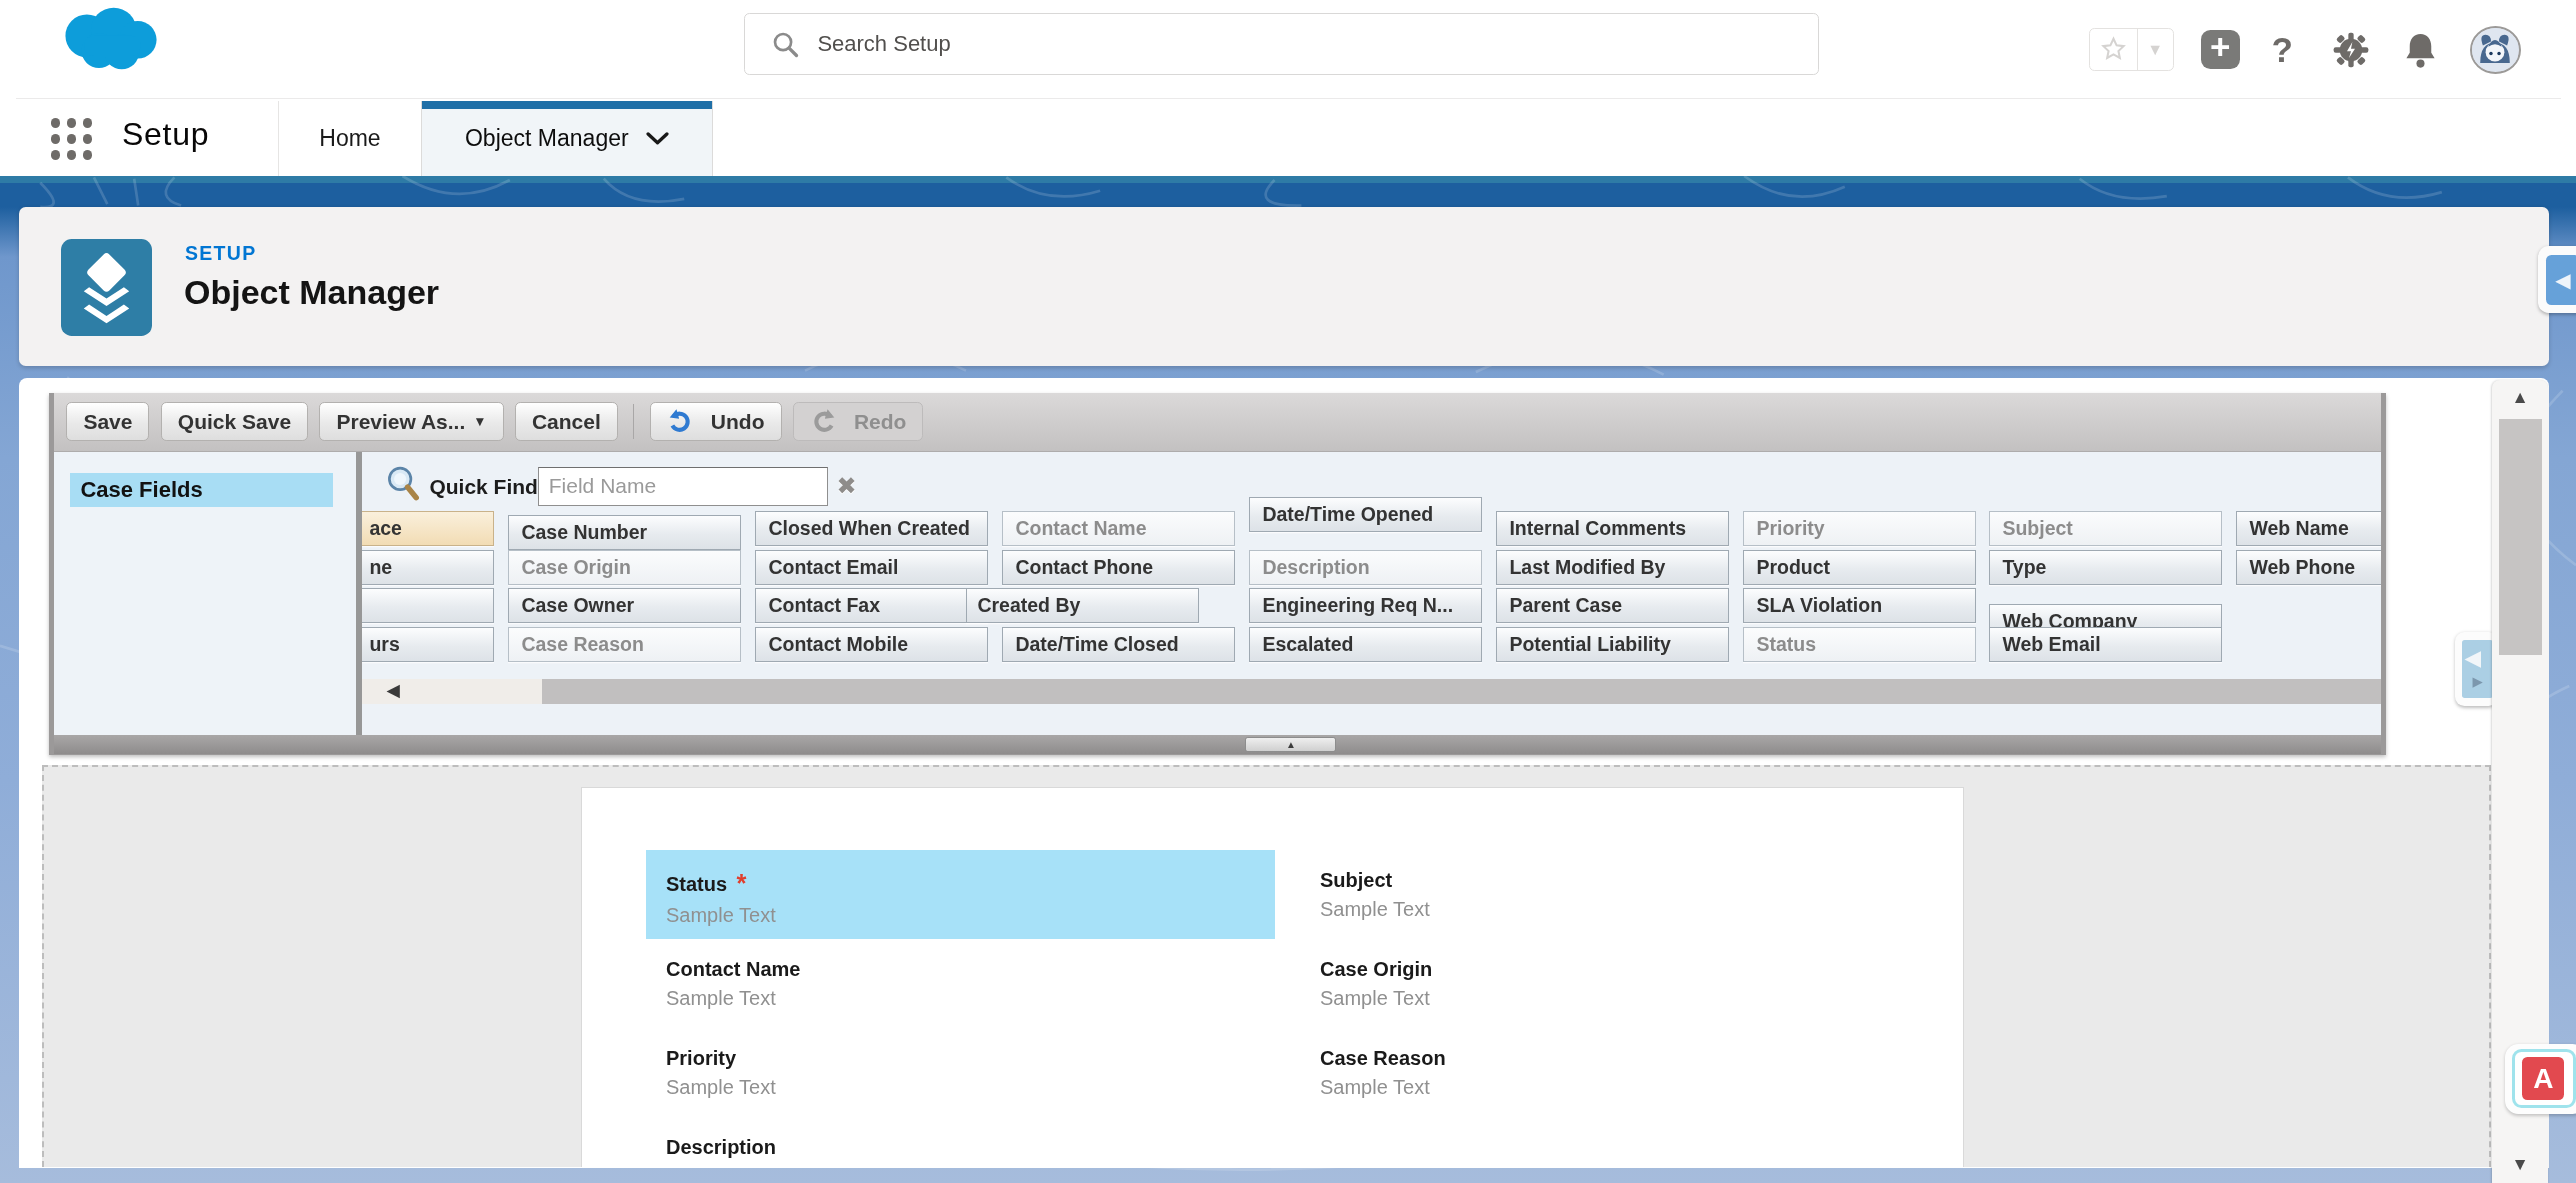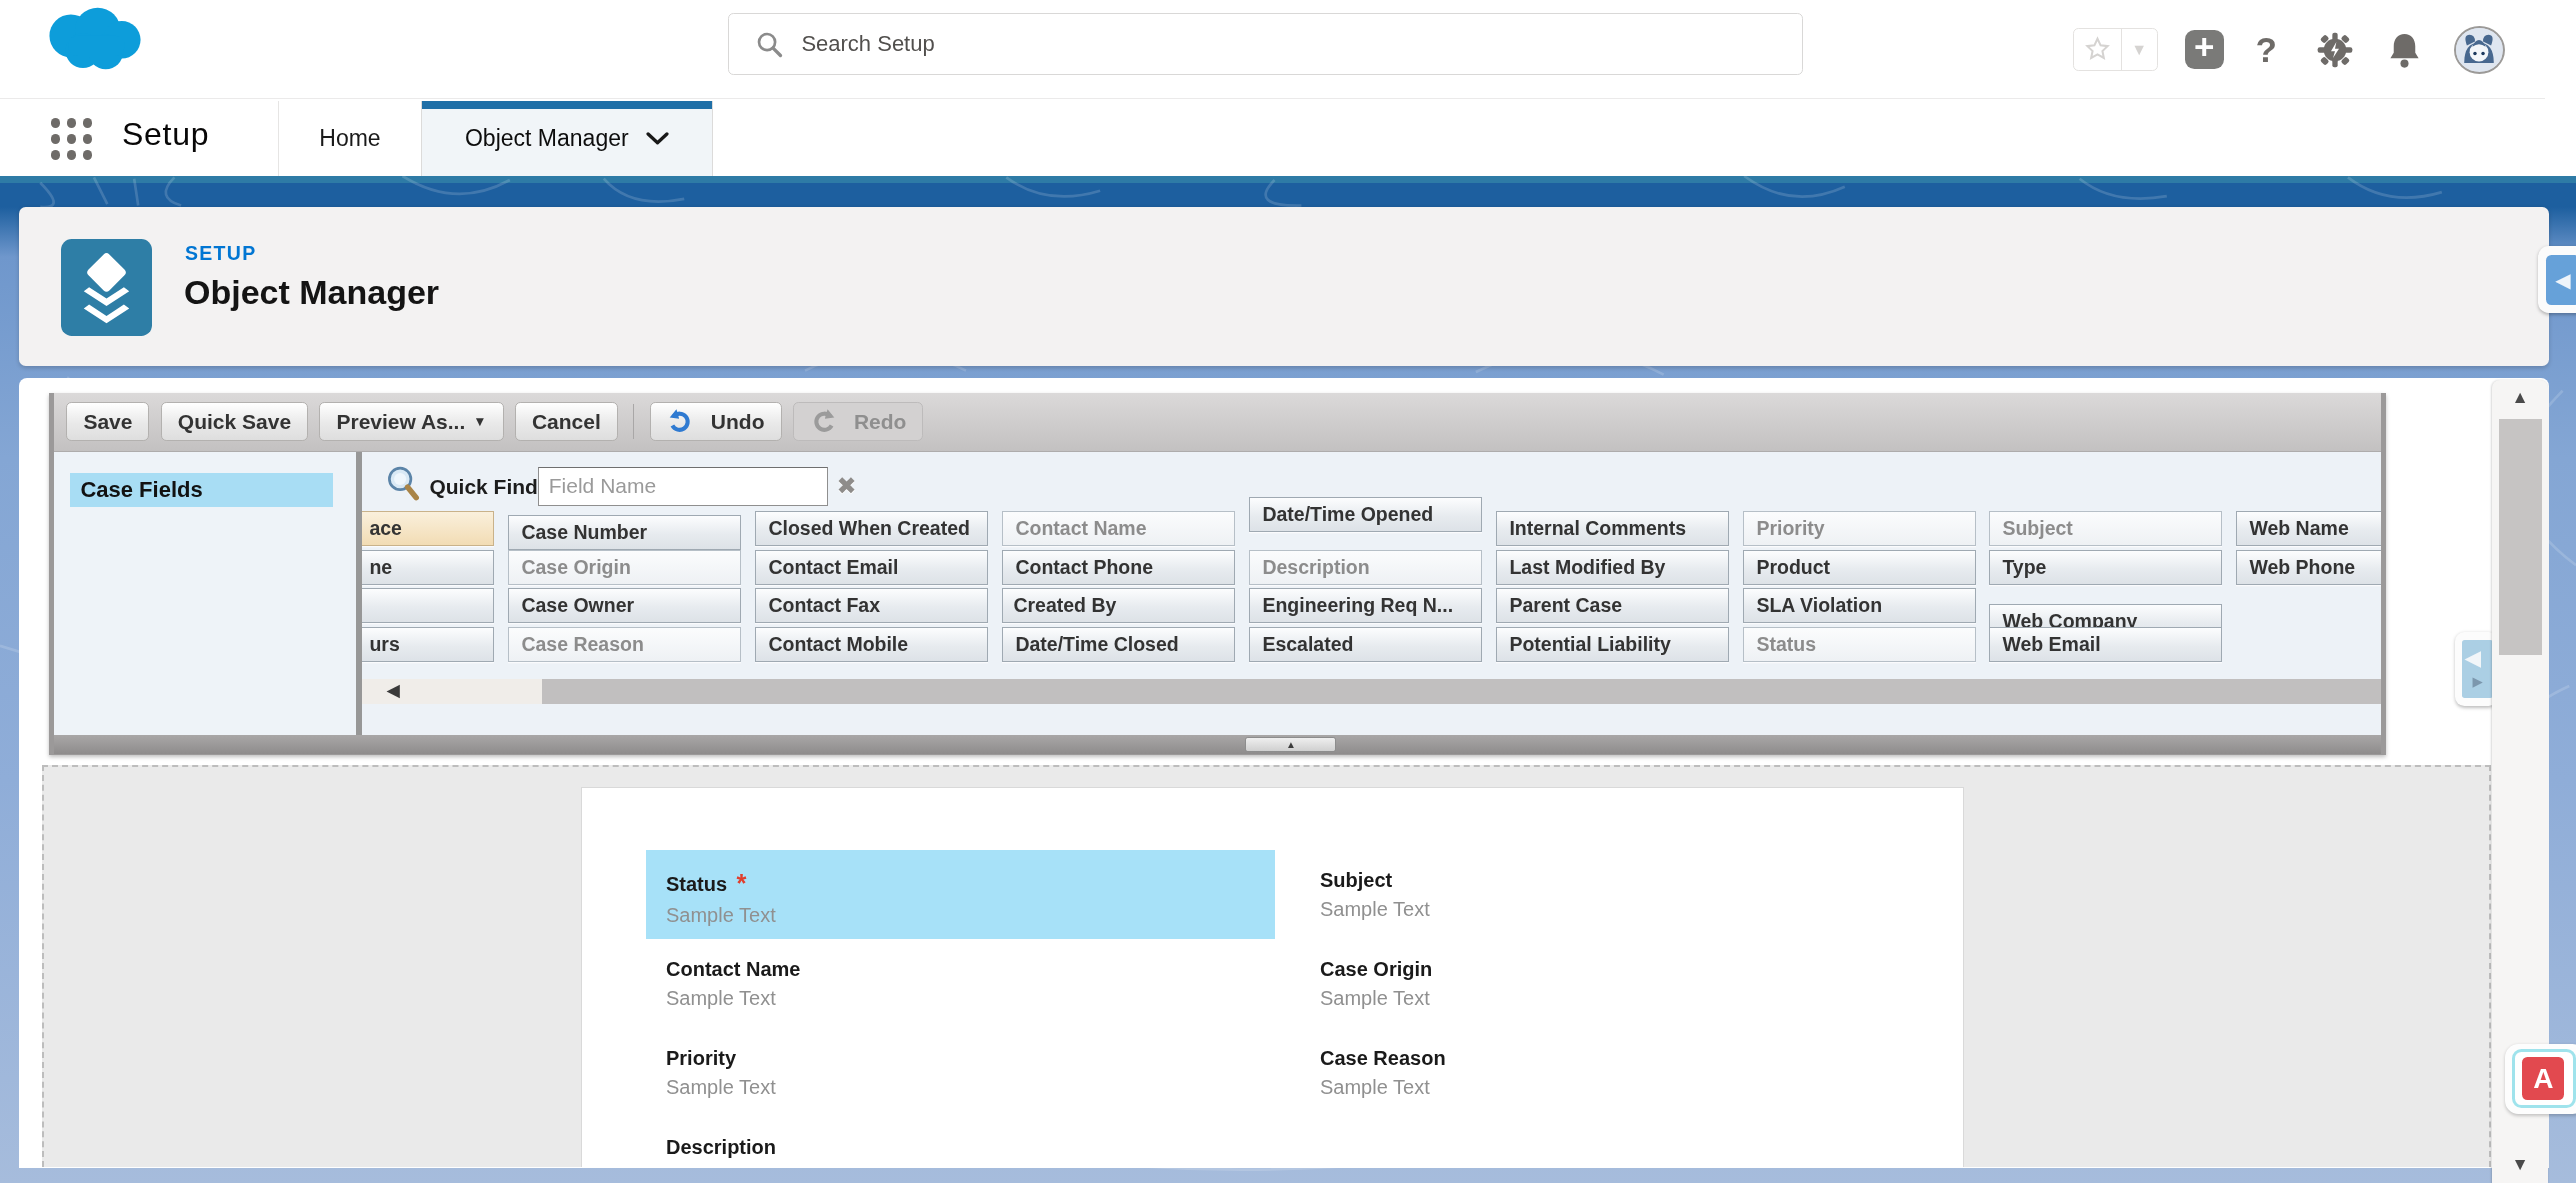--- a/index.html
+++ b/index.html
@@ -1,21 +1,21 @@
 <!DOCTYPE html>
 <html style="font-size:10.7px"><head>
 <meta charset="utf-8">
 <style>
   * { margin:0; padding:0; box-sizing:border-box; }
   html,body { width:2576px; height:1183px; overflow:hidden; }
   body { font-family:"Liberation Sans", sans-serif; background:#fff; }
   .screen { position:relative; width:2576px; height:1183px; overflow:hidden; }
 
   
-  .topnav { position:absolute; left:0; top:0; width:2545px; height:99px; background:#fff; border-bottom:1.3px solid #ebeaea; z-index:30;padding-left:27px; }
+  .topnav { position:absolute; left:16px; top:0; width:2545px; height:99px; background:#fff; border-bottom:1.3px solid #ebeaea; z-index:30;padding-left:27px; }
   .logo { position:absolute; left:36px; top:5.4px; width:118px; height:67px; }
   .searchbox { position:absolute; left:728px; top:13.4px; width:1075px; height:62px; border:1.3px solid #d9d8d7; border-radius:5.4px; background:#fff; display:flex; align-items:center; }
   .searchbox .mag { margin:0 17.4px 0 25.5px; }
   .searchbox input { border:none; outline:none; flex:1; font-size:22px; color:#3e3e3c; font-family:inherit; background:transparent; }
   .searchbox input::placeholder { color:#514f4d; opacity:1; }
   .nav-right { position:absolute; right:40px; top:0; height:99px; display:flex; align-items:center; gap:0; }
   .fav-group { width:85px; height:43px; border:1.3px solid #e4e2e0; border-radius:5.4px; display:flex; margin-right:27px; }
   .fav-star { flex:1; display:flex; align-items:center; justify-content:center; border-right:1.3px solid #e4e2e0; }
   .fav-caret { width:35px; display:flex; align-items:center; justify-content:center; color:#d5d3d1; font-size:16px; }
   .plusbtn { width:39px; height:39px; background:#7a7a78; border-radius:9.4px; color:#fff; font-size:35px; line-height:34px; text-align:center; font-weight:bold; margin-right:32px; }
@@ -289,21 +289,21 @@
               <div class="pcell " style="left: 146px; top: 63px;">Case Number</div>
               <div class="pcell used" style="left: 146px; top: 98px;">Case Origin</div>
               <div class="pcell " style="left: 146px; top: 136px;">Case Owner</div>
               <div class="pcell used" style="left: 146px; top: 175px;">Case Reason</div>
               <div class="pcell " style="left: 393px; top: 59px;">Closed When Created</div>
               <div class="pcell " style="left: 393px; top: 98px;">Contact Email</div>
               <div class="pcell " style="left: 393px; top: 136px;">Contact Fax</div>
               <div class="pcell " style="left: 393px; top: 175px;">Contact Mobile</div>
               <div class="pcell used" style="left: 640px; top: 59px;">Contact Name</div>
               <div class="pcell " style="left: 640px; top: 98px;">Contact Phone</div>
-              <div class="pcell " style="left: 640px; top: 136px; padding-left: 10px;">Created By</div>
+              <div class="pcell " style="left: 604px; top: 136px; padding-left: 10px;">Created By</div>
               <div class="pcell " style="left: 640px; top: 175px;">Date/Time Closed</div>
               <div class="pcell " style="left: 887px; top: 45px;">Date/Time Opened</div>
               <div class="pcell used" style="left: 887px; top: 98px;">Description</div>
               <div class="pcell " style="left: 887px; top: 136px;">Engineering Req N...</div>
               <div class="pcell " style="left: 887px; top: 175px;">Escalated</div>
               <div class="pcell " style="left: 1134px; top: 59px;">Internal Comments</div>
               <div class="pcell " style="left: 1134px; top: 98px;">Last Modified By</div>
               <div class="pcell " style="left: 1134px; top: 136px;">Parent Case</div>
               <div class="pcell " style="left: 1134px; top: 175px;">Potential Liability</div>
               <div class="pcell used" style="left: 1381px; top: 59px;">Priority</div>

